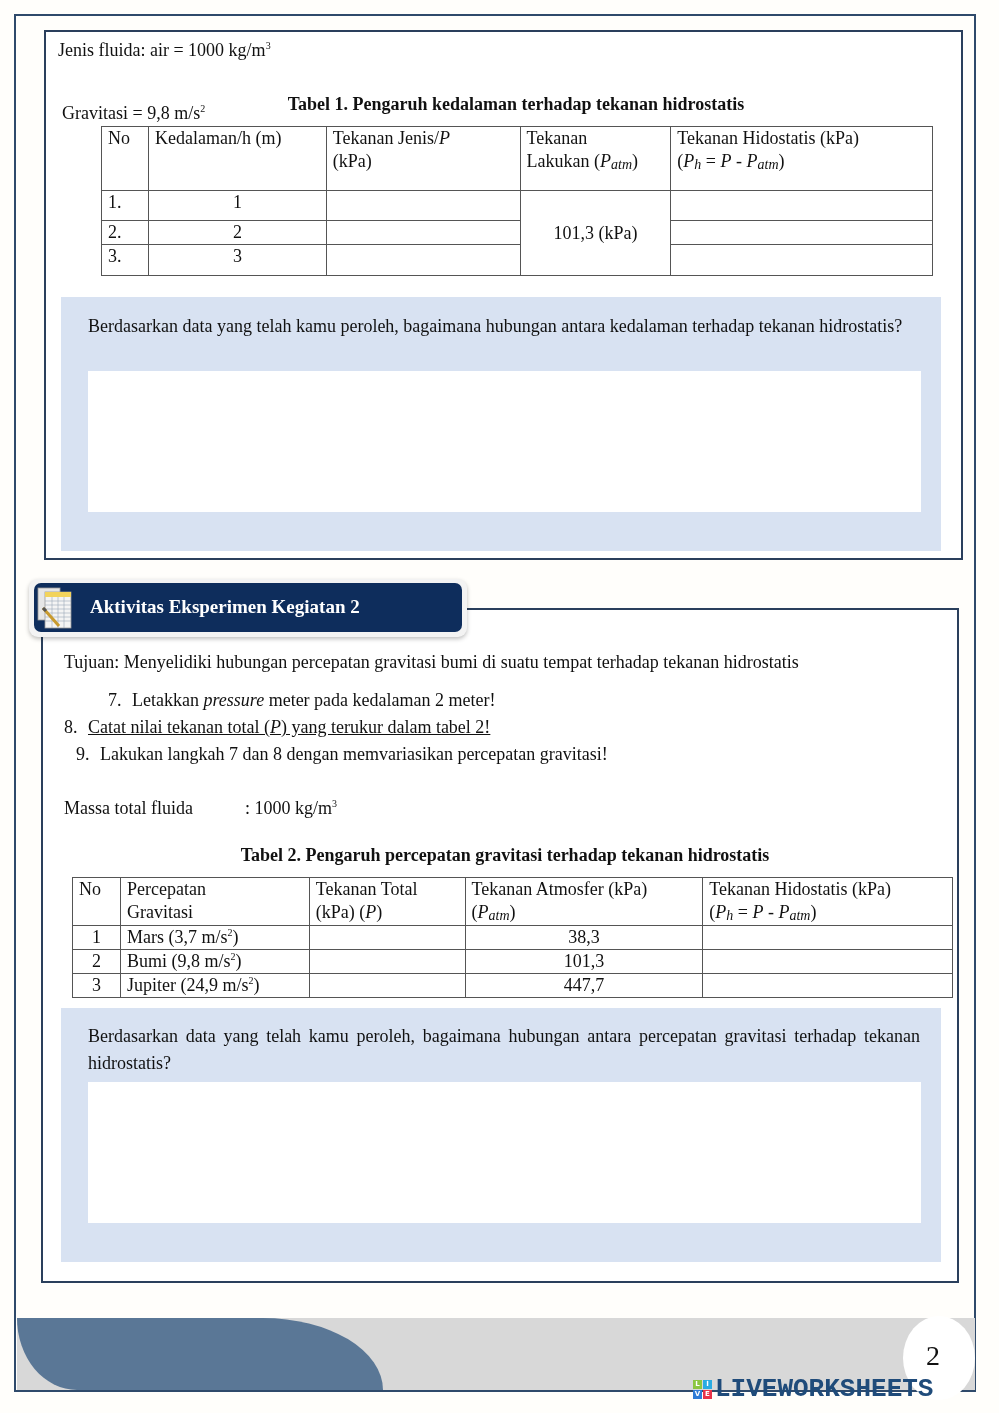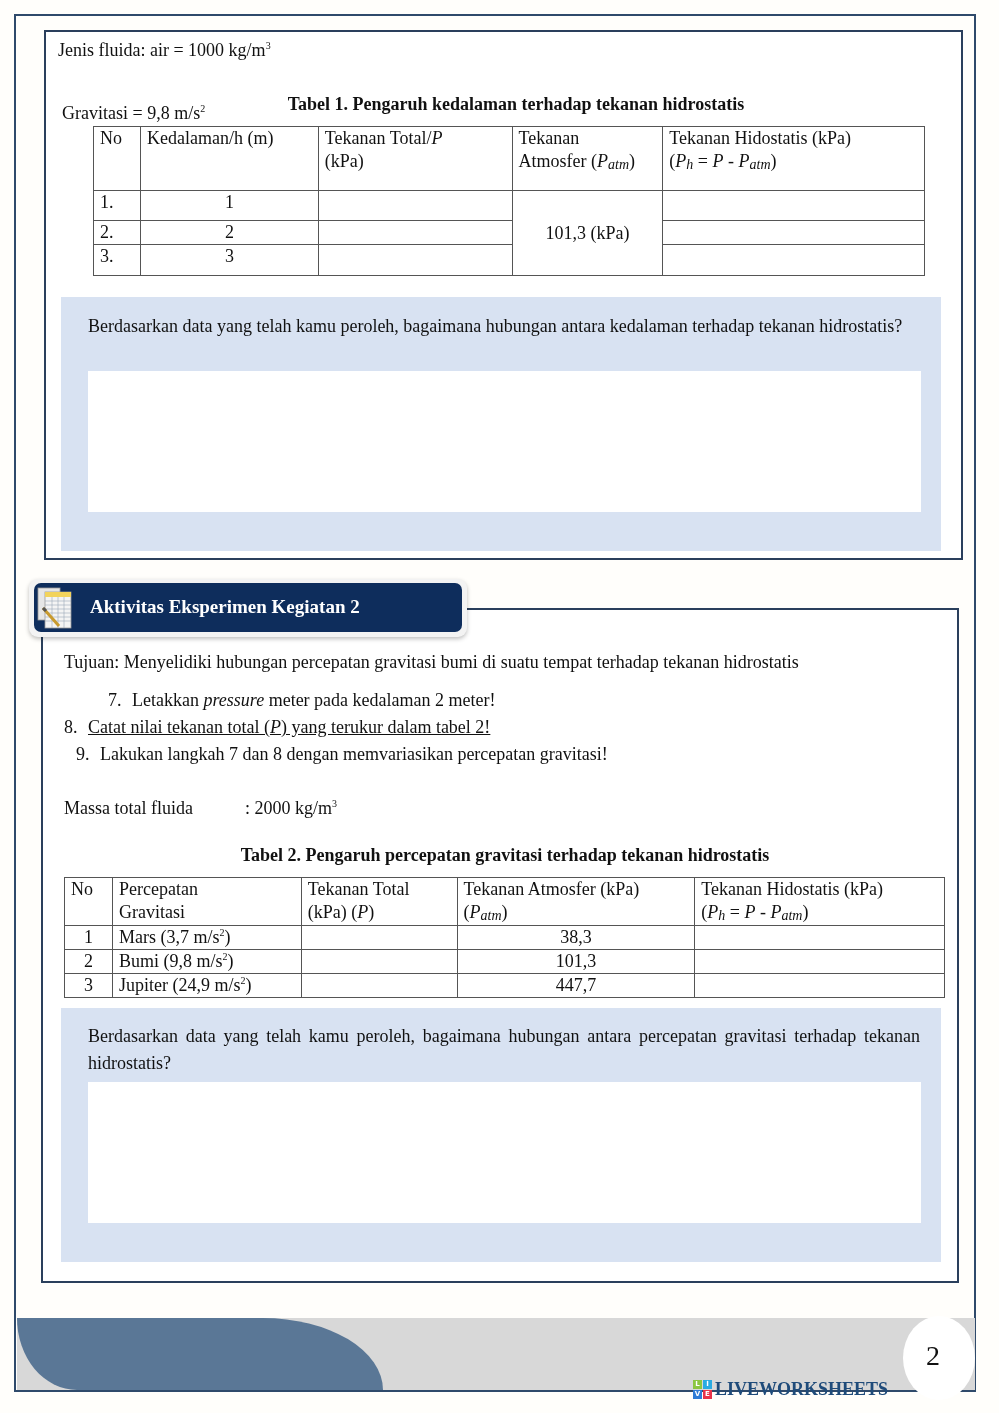--- a/index.html
+++ b/index.html
@@ -15,21 +15,21 @@
   }
   .box1 {
     position: absolute; left: 44px; top: 30px; width: 919px; height: 530px;
     border: 2px solid #2a3f5c; box-sizing: border-box; background: #fff;
   }
   .line { position: absolute; font-size: 18px; white-space: nowrap; }
   sup { font-size: 10px; vertical-align: 7px; line-height: 0; }
   sub { font-size: 14px; font-style: italic; vertical-align: -2px; line-height: 0; }
   .caption { position: absolute; font-weight: bold; font-size: 18px; text-align: center; white-space: nowrap; }
 
-  table.t { position: absolute; border-collapse: collapse; font-size: 18px; }
+  table.t { position: absolute; border-collapse: collapse; font-size: 18px; margin-left: 8px; }
   table.t td, table.t th { border: 1px solid #555; font-weight: normal; vertical-align: top; padding: 0 6px; line-height: 23px; }
   table.t th { text-align: left; }
 
   .qbox { position: absolute; background: #d8e2f2; }
   .qtext { position: absolute; font-size: 18px; line-height: 27px; text-align: justify; text-align-last: left; }
   .answer { position: absolute; background: #fff; border: none; resize: none; font-family: "Liberation Serif", serif; font-size: 16px; padding: 6px; box-sizing: border-box; }
 
   .box2 {
     position: absolute; left: 41px; top: 608px; width: 918px; height: 675px;
     border: 2px solid #2a3f5c; box-sizing: border-box; background: #fff;
@@ -45,21 +45,21 @@
   .banner-title { position: absolute; left: 90px; top: 596px; color: #fff; font-weight: bold; font-size: 19px; white-space: nowrap; }
 
   .footer-band { position: absolute; left: 17px; top: 1318px; width: 958px; height: 72px; background: #d8d8d8; }
   .footer-blob { position: absolute; left: 17px; top: 1318px; width: 366px; height: 72px; background: #5a7796;
     border-radius: 0 120px 0 60px / 0 72px 0 72px; }
   .page-circle { position: absolute; left: 903px; top: 1316px; width: 72px; height: 84px; border-radius: 50%; background: #fff; }
   .page-num { position: absolute; left: 926px; top: 1340px; font-size: 28px; }
   .lw-logo { position: absolute; left: 693px; top: 1375px; display: flex; align-items: center; }
   .lw-squares { display: grid; grid-template-columns: 9px 9px; grid-template-rows: 9px 9px; gap: 1px; margin-right: 3px; }
   .lw-squares span { display: block; font-family: "DejaVu Sans", sans-serif; font-size: 7px; color: #fff; text-align: center; line-height: 9px; font-weight: bold; }
-  .lw-text { font-family: Liberation Serif, serif; font-weight: bold; font-size: 18px; color: #1f4b7a; letter-spacing: 0; line-height: 28px; }
+  .lw-text { font-family: Liberation Mono, monospace; font-weight: bold; font-size: 26px; color: #1f4b7a; letter-spacing: 0; line-height: 28px; }
 </style>
 </head>
 <body>
 
 <div class="outer-frame"></div>
 
 <div class="box1"></div>
 
 <div class="line" style="left:58px; top:40px;">
   <span>Jenis fluida: air = 1000 kg/m</span><sup>3</sup>
@@ -76,26 +76,26 @@
       <col style="width:178px">
       <col style="width:194px">
       <col style="width:151px">
       <col style="width:262px">
   </colgroup>
   <tbody>
       <tr style="height:64px;">
     <th style="text-align:left">No</th>
     <th>Kedalaman/h (m)</th>
     <th>
-      <span>Tekanan Total/</span><i>P</i><br>
+      <span>Tekanan Jenis/</span><i>P</i><br>
       <span>(kPa)</span>
     </th>
     <th>
       <span>Tekanan</span><br>
-      <span>Atmosfer (</span><i>P</i><sub>atm</sub><span>)</span>
+      <span>Lakukan (</span><i>P</i><sub>atm</sub><span>)</span>
     </th>
     <th>
       <span>Tekanan Hidostatis (kPa)</span><br>
       <span><span>(</span><i>P</i><sub>h</sub><span> = </span><i>P</i><span> - </span><i>P</i><sub>atm</sub><span>)</span></span>
     </th>
   </tr>
   <tr style="height:30px;">
     <td>1.</td>
     <td style="text-align:center">1</td>
     <td></td>
@@ -154,21 +154,21 @@
   </div>
   <div class="line" style="left:64px; top:717px;text-decoration:underline;">
     <span style="display:inline-block; width:24px;">8.</span><span>Catat nilai tekanan total (</span><i>P</i><span>) yang terukur dalam tabel 2!</span>
   </div>
   <div class="line" style="left:76px; top:744px;">
     <span style="display:inline-block; width:24px;">9.</span><span>Lakukan langkah 7 dan 8 dengan memvariasikan percepatan gravitasi!</span>
   </div>
 </div>
 
 <div class="line" style="left:64px; top:798px;">
-  <span style="display:inline-block; width:181px;">Massa total fluida</span><span>: 2000 kg/m</span><sup>3</sup>
+  <span style="display:inline-block; width:181px;">Massa total fluida</span><span>: 1000 kg/m</span><sup>3</sup>
 </div>
 
 <div class="caption" style="left:0; width:1010px; top:845px;">Tabel 2. Pengaruh percepatan gravitasi terhadap tekanan hidrostatis</div>
 
 <table class="t" style="left:64px; top:877px; width:881px;">
   <colgroup>
     <col style="width:48px">
       <col style="width:189px">
       <col style="width:156px">
       <col style="width:238px">

